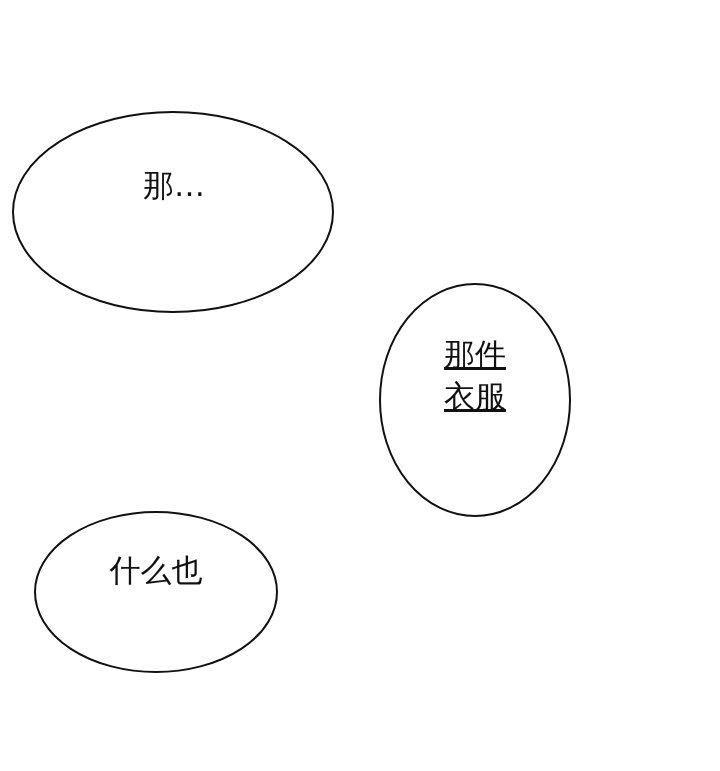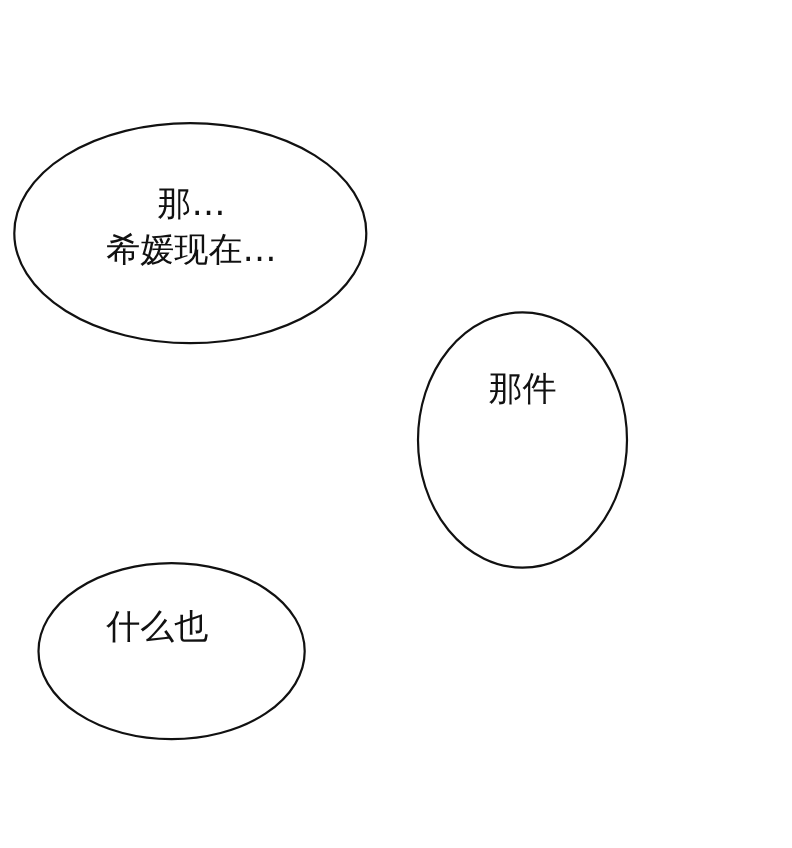--- a/index.html
+++ b/index.html
@@ -27,38 +27,38 @@
       font-family: "DejaVu Sans", sans-serif;
       font-size: 31px;
       line-height: 42px;
       text-align: center;
       white-space: nowrap;
     }
     .bubble-text .line {
       display: block;
     }
     #text-1 { left: 14px; width: 320px; top: 164px; }
-    #text-2 { left: 380px; width: 190px; top: 333px; }
-    #text-3 { left: 22px;  width: 242px; top: 549px; }
+    #text-2 { left: 380px; width: 190px; top: 333px; text-decoration: underline; }
+    #text-3 { left: 35px;  width: 242px; top: 549px; }
   </style>
 </head>
 <body>
 
 <div class="canvas">
   <svg class="bubble-svg" viewBox="0 0 720 771">
     <ellipse cx="173" cy="212" rx="160" ry="100" fill="#ffffff" stroke="#111111" stroke-width="2"></ellipse>
     <ellipse cx="475" cy="400" rx="95" ry="116" fill="#ffffff" stroke="#111111" stroke-width="2"></ellipse>
     <ellipse cx="156" cy="592" rx="121" ry="80" fill="#ffffff" stroke="#111111" stroke-width="2"></ellipse>
   </svg>
 
   <div id="text-1" class="bubble-text">
     <span class="line">那…</span>
-    <span class="line">希媛现在…</span>
   </div>
 
   <div id="text-2" class="bubble-text">
     <span class="line">那件</span>
+    <span class="line">衣服</span>
   </div>
 
   <div id="text-3" class="bubble-text">
     <span class="line">什么也</span>
   </div>
 </div>
 
 </body></html>

